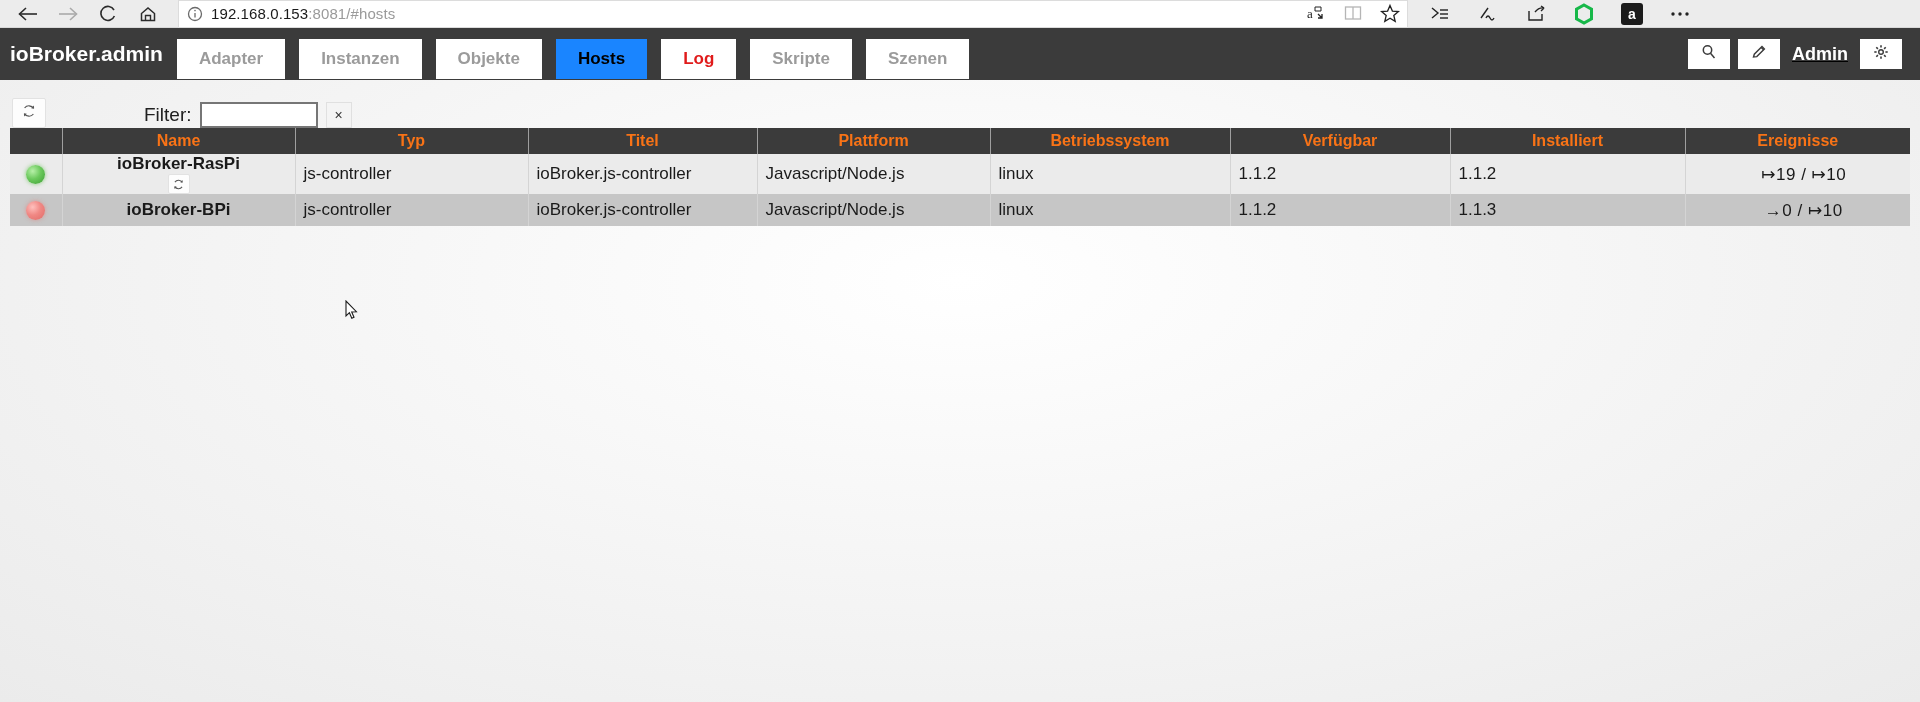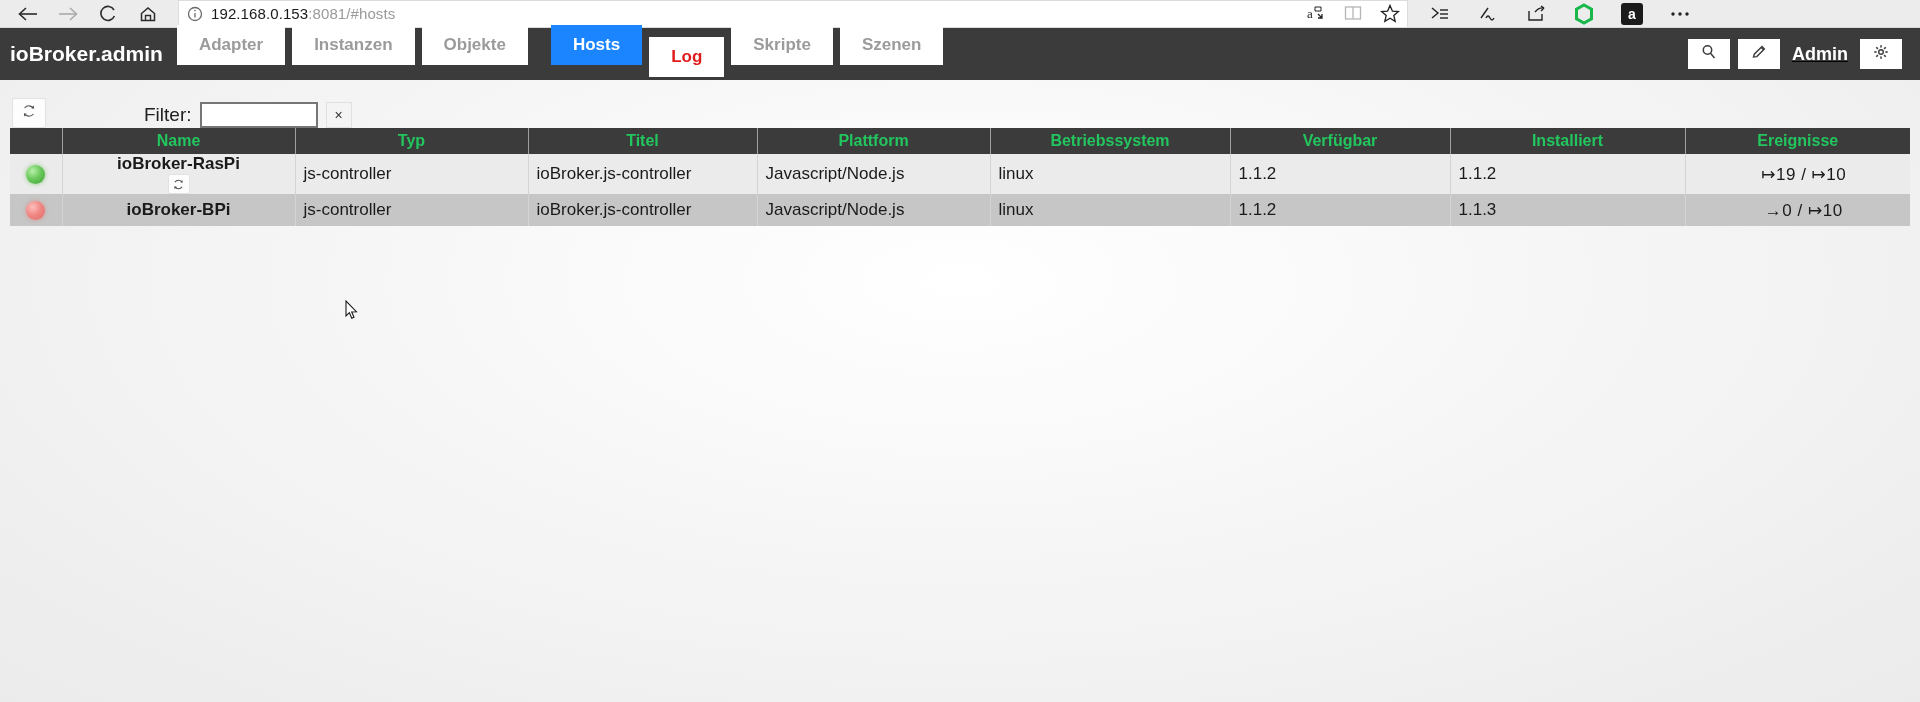--- a/index.html
+++ b/index.html
@@ -79,35 +79,35 @@
     position: relative;
   }
   .brand {
     color: #ffffff;
     font-size: 21px;
     font-weight: bold;
     padding: 0 14px 0 10px;
     line-height: 52px;
     white-space: nowrap;
   }
-  .tabs { display: flex; align-items: center; gap: 7px; height: 70px; padding-bottom: 0; }
+  .tabs { display: flex; align-items: flex-end; gap: 14px; height: 70px; padding-bottom: 0; }
   .tab {
     height: 40px;
     min-width: 60px;
     margin-bottom: 1px;
     padding: 0 22px;
     background: #ffffff;
     color: #9b9b9b;
     font-size: 17px;
     font-weight: bold;
     display: flex; align-items: center; justify-content: center;
     cursor: pointer;
     white-space: nowrap;
   }
-  .tab.active { background: #1a85ff; color: #ffffff; margin-left: 16px; }
+  .tab.active { background: #1a85ff; color: #000000; }
   .tab.log { color: #e01b1b; margin-top: 24px; }
 
   .nav-right {
     margin-left: auto;
     display: flex;
     align-items: center;
     gap: 8px;
     height: 52px;
     padding-right: 8px;
     text-decoration: underline;
@@ -167,21 +167,21 @@
 
   
   .table-wrap { padding: 0 10px; }
   table.hosts {
     width: 1900px;
     border-collapse: collapse;
     table-layout: fixed;
   }
   table.hosts thead th {
     background: #3b3b3b;
-    color: #22c55e;
+    color: #f97316;
     font-size: 16px;
     font-weight: bold;
     height: 26px;
     border-right: 1px solid #9f9f9f;
     text-align: center;
     padding: 0 4px;
   }
   table.hosts thead th:last-child { border-right: none; }
   table.hosts tbody td {
     height: 32px;

